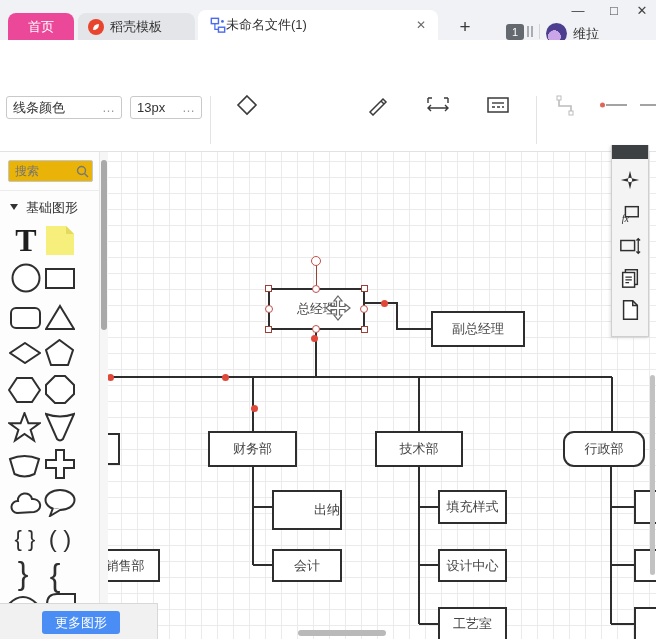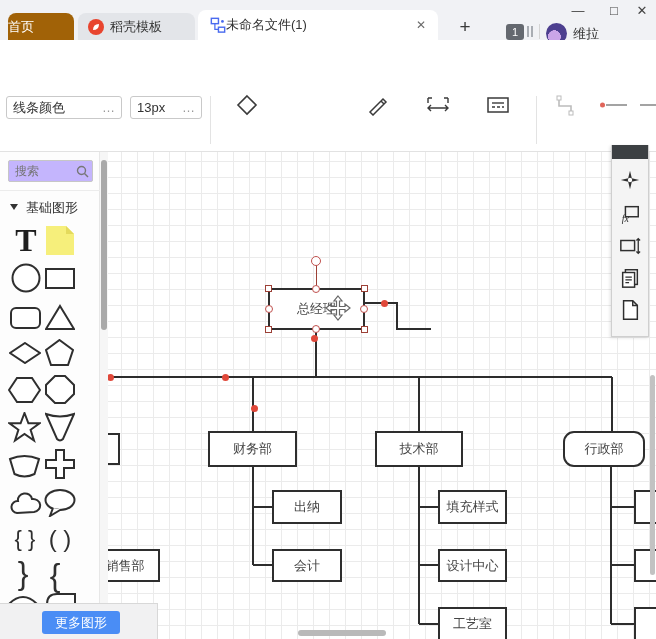--- a/index.html
+++ b/index.html
@@ -29,21 +29,21 @@
   .grplabel.dis { color:#bcbcbc; }
   .vdiv { position:absolute; width:1px; background:#e3e3e3; }
   .colorbar { position:absolute; height:3px; width:24px; top:116px; }
   #opacitybox { position:absolute; left:284px; top:94px; width:48px; height:22px; border:1px solid #c9c9c9; border-radius:2px; font-size:12px; color:#333; text-align:center; line-height:20px; }
   .spin { position:absolute; width:0; height:0; border-left:3px solid transparent; border-right:3px solid transparent; }
 
   
   #sidebar { position:absolute; left:0; top:152px; width:100px; height:487px; background:#fdfdfd; border-right:1px solid #e7e7e7; }
   #sb-scroll { position:absolute; left:100px; top:152px; width:8px; height:487px; background:#f6f6f6; }
   #sb-thumb { position:absolute; left:101px; top:160px; width:6px; height:170px; background:#a9a9a9; border-radius:3px; }
-  #searchbox { position:absolute; left:8px; top:160px; width:85px; height:22px; border:1px solid #c6c6c6; border-radius:2px; background:#c4b5fd; font-size:12px; color:#333; padding:0 18px 0 6px; outline:none; }
+  #searchbox { position:absolute; left:8px; top:160px; width:85px; height:22px; border:1px solid #c6c6c6; border-radius:2px; background:#eab308; font-size:12px; color:#333; padding:0 18px 0 6px; outline:none; }
   #sb-sep { position:absolute; left:0; top:190px; width:100px; height:1px; background:#ececec; }
   .tri-down { width:0; height:0; border-left:4px solid transparent; border-right:4px solid transparent; border-top:6px solid #333; }
   .shape { position:absolute; cursor:grab; }
   .shape svg { display:block; }
 
   
   #footer { position:absolute; left:0; top:603px; width:158px; height:36px; background:#f1f1f2; border-top:1px solid #d8d8d8; border-right:1px solid #d8d8d8; }
   #morebtn { position:absolute; left:42px; top:7px; width:78px; height:23px; background:#4a8df5; border:none; border-radius:3px; color:#fff; font-size:13px; line-height:23px; text-align:center; }
 
   
@@ -65,21 +65,21 @@
 </head>
 <body>
 
 <div id="app">
 
   <div id="tabbar">
     <div class="wc" style="left:568px;">—</div>
     <div class="wc" style="left:604px;">□</div>
     <div class="wc" style="left:632px;">✕</div>
 
-    <div class="tab" style="left:8px; top:13px; width:66px; height:27px; background:#a16207; color:#fff; justify-content:flex-start;">
+    <div class="tab" style="left:8px; top:13px; width:66px; height:27px; background:#ec4899; color:#fff; justify-content:center;">
       <span>首页</span>
     </div>
 
     <div class="tab" style="left:78px; top:13px; width:117px; height:27px; background:#e3e5e9; color:#333; padding-left:10px;">
       <svg width="16" height="16" viewBox="0 0 16 16">
         <circle cx="8" cy="8" r="8" fill="#e8442e"></circle>
         <path d="M5 11 Q5 5 11 5 Q11 11 5 11 Z" fill="#fff"></path>
       </svg>
       <span style="margin-left:6px;">稻壳模板</span>
     </div>
@@ -262,34 +262,37 @@
       <div class="h-ci" style="left:42px; top:-5px;"></div>
       <div class="h-ci" style="left:42px; bottom:-5px;"></div>
       <div class="h-ci" style="left:-5px; top:15px;"></div>
       <div class="h-ci" style="right:-5px; top:15px;"></div>
 
       <svg class="abs" style="left:55px; top:5px;" width="26" height="26" viewBox="0 0 26 26">
         <path d="M13 1 L17 6 H14.5 V11.5 H20 V9 L25 13 L20 17 V14.5 H14.5 V20 H17 L13 25 L9 20 H11.5 V14.5 H6 V17 L1 13 L6 9 V11.5 H11.5 V6 H9 Z" fill="#fff" stroke="#666" stroke-width="1.2"></path>
       </svg>
     </div>
 
+    <div class="node" style="left:323px; top:159px; width:94px; height:36px;">
+        <span>副总经理</span>
+      </div>
     <div class="node" style="left:100px; top:279px; width:89px; height:36px;">
         <span>财务部</span>
       </div>
     <div class="node" style="left:267px; top:279px; width:88px; height:36px;">
         <span>技术部</span>
       </div>
     <div class="node" style="left:455px; top:279px; width:82px; height:36px;border-radius:11px;">
         <span>行政部</span>
       </div>
     <div class="node" style="left:-78px; top:281px; width:90px; height:32px;"></div>
     <div class="node" style="left:-18px; top:397px; width:70px; height:33px;">
         <span>销售部</span>
       </div>
-    <div class="node" style="left:164px; top:338px; width:70px; height:34px;">
+    <div class="node" style="left:164px; top:338px; width:70px; height:40px;justify-content:flex-end;">
         <span>出纳</span>
       </div>
     <div class="node" style="left:164px; top:397px; width:70px; height:33px;">
         <span>会计</span>
       </div>
     <div class="node" style="left:330px; top:338px; width:69px; height:34px;">
         <span>填充样式</span>
       </div>
     <div class="node" style="left:330px; top:397px; width:69px; height:33px;">
         <span>设计中心</span>

